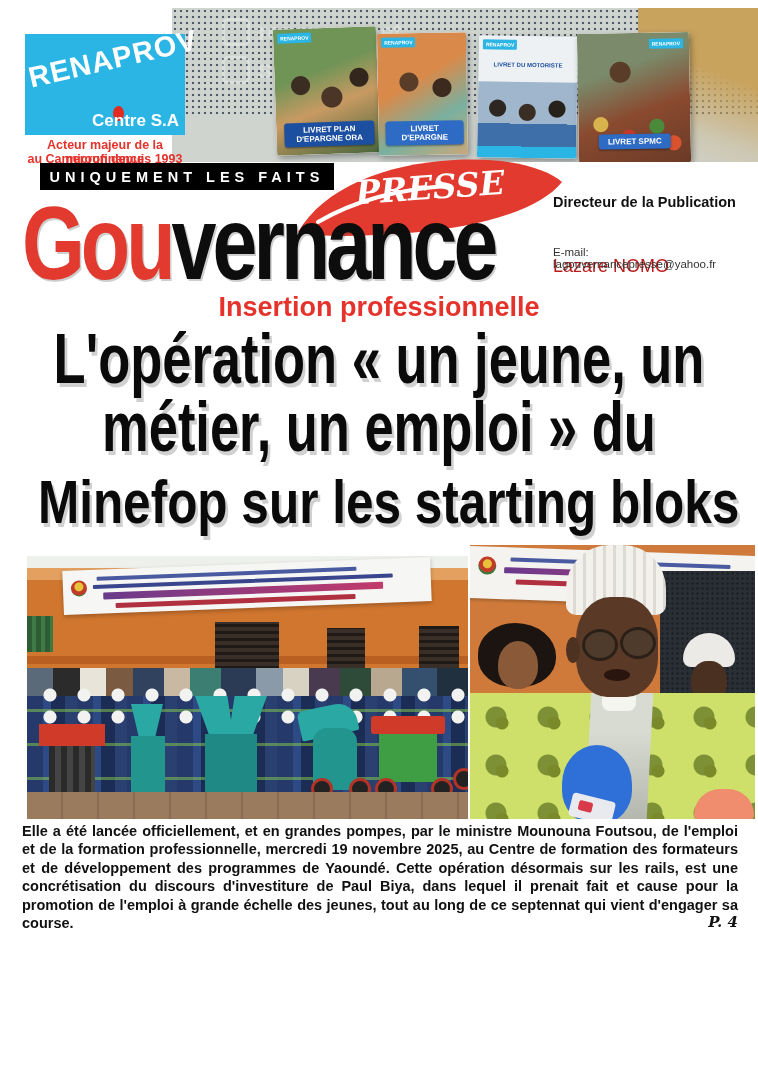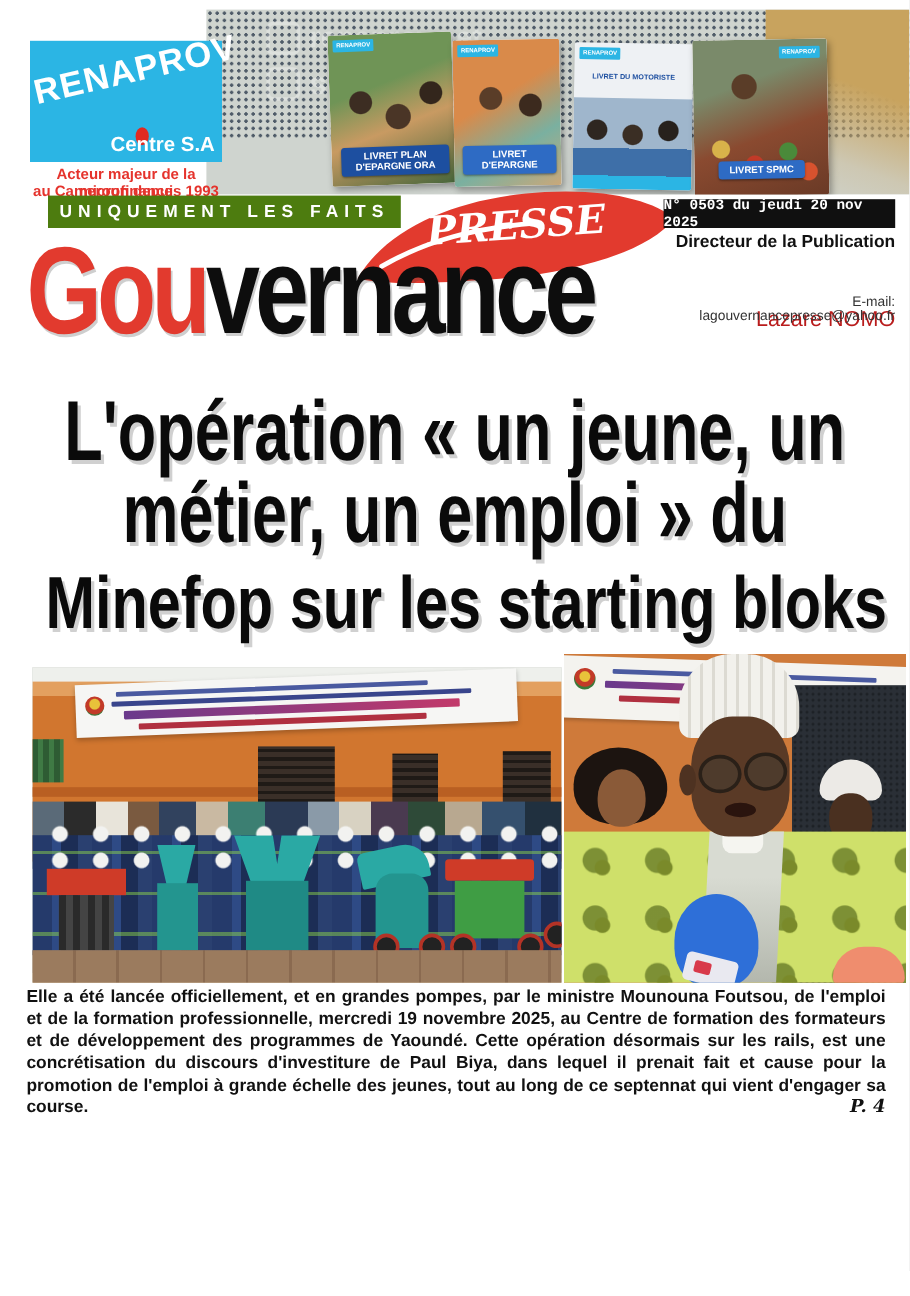--- a/index.html
+++ b/index.html
@@ -59,35 +59,35 @@
   
   .logo-box{left:25px;top:34px;width:160px;height:101px;background:#2bb5e4;}
   .logo-word{left:4px;top:28px;width:152px;color:#fff;font-weight:bold;font-size:29px;
       letter-spacing:1px;transform:rotate(-13deg);transform-origin:left center;}
   .logo-dot{left:88px;top:72px;width:11px;height:15px;background:#e02a22;border-radius:50%;}
   .logo-sub{right:6px;bottom:4px;color:#fff;font-weight:bold;font-size:17px;}
   .tagline{left:10px;width:190px;text-align:center;color:#e5332c;font-weight:bold;font-size:12.5px;line-height:14px;}
   .tag1{top:138px;} .tag2{top:152px;}
 
   
-  .kicker-bar{left:40px;top:163px;width:294px;height:27px;background:#4d7c0f;color:#fff;
+  .kicker-bar{left:40px;top:163px;width:294px;height:27px;background:#000000;color:#fff;
       display:flex;align-items:center;justify-content:center;font-size:14.5px;font-weight:bold;
       letter-spacing:5px;z-index:3;}
   .issue-bar{left:553px;top:166px;width:193px;height:24px;background:#101010;color:#fff;
       display:flex;align-items:center;justify-content:center;z-index:3;
       font-family:"Liberation Mono",monospace;font-weight:bold;font-size:12px;letter-spacing:0;}
   .swoosh{left:296px;top:158px;width:268px;height:82px;z-index:2;}
   .presse-txt{left:296px;top:168px;width:268px;text-align:center;color:#fff;z-index:4;
       font-family:"DejaVu Serif",serif;font-style:italic;font-weight:bold;font-size:33px;
       transform:rotate(-4deg);}
   .title{left:22px;top:190px;z-index:5;font-weight:bold;font-size:101px;line-height:104px;
       letter-spacing:-5px;transform:scale(.80,1.02);transform-origin:left top;white-space:nowrap;
       text-shadow:2px 2px 0 rgba(60,60,60,.25);}
   .title .red{color:#e23a2e;} .title .blk{color:#0d0d0d;}
-  .pubcol{left:553px;width:193px;text-align:right;color:#111;z-index:4;}
+  .pubcol{left:553px;width:193px;text-align:left;color:#111;z-index:4;}
   .dir-label{top:194px;font-size:14.5px;font-weight:bold;}
   .dir-name{top:212px;font-size:18px;color:#b91c1c;margin-top:44px;}
   .tel{top:229px;font-size:13.5px;font-weight:bold;}
   .email{top:246px;font-size:11.5px;color:#333;}
   .quotidien{left:556px;top:261px;width:185px;height:31px;background:#e5362b;color:#fff;
       display:flex;align-items:center;justify-content:center;font-weight:bold;font-size:21px;
       letter-spacing:.5px;z-index:4;box-shadow:2px 2px 0 rgba(0,0,0,.35);}
   .subtitle{left:0;top:292px;width:758px;text-align:center;color:#e5332c;font-weight:bold;
       font-size:27px;z-index:5;}
 
@@ -224,34 +224,34 @@
 
   <div class="abs logo-box">
     <div class="abs logo-word">RENAPROV</div>
     <div class="abs logo-dot"></div>
     <div class="abs logo-sub">Centre S.A</div>
   </div>
   <div class="abs tagline tag1">Acteur majeur de la microfinance</div>
   <div class="abs tagline tag2">au Cameroun depuis 1993</div>
 
   <div class="abs kicker-bar">UNIQUEMENT LES FAITS</div>
-  <div class="abs issue-bar">N° 0503 du jeudi 20 nov 2025</div>
 
   <svg class="abs swoosh" viewBox="0 0 268 82">
     <path d="M2,74 C28,30 88,6 158,2 C212,-1 250,10 266,24 C244,52 182,70 112,75 C70,78 28,80 2,74 Z" fill="#e23a2e"></path>
     <path d="M22,64 C60,42 100,32 150,28" stroke="#ffffff" stroke-width="4" fill="none" stroke-linecap="round"></path>
   </svg>
   <div class="abs presse-txt">PRESSE</div>
 
   <div class="abs title"><span class="red">Gou</span><span class="blk">vernance</span></div>
 
   <div class="abs pubcol dir-label">Directeur de la Publication</div>
   <div class="abs pubcol dir-name">Lazare NOMO</div>
   <div class="abs pubcol email">E-mail: lagouvernancepresse@yahoo.fr</div>
 
+  <div class="abs subtitle">Insertion professionnelle</div>
 
   <div class="abs hl hl1">L'opération « un jeune, un</div>
   <div class="abs hl hl2">métier, un emploi » du</div>
   <div class="abs hl hl3">Minefop sur les starting bloks</div>
 
   <div class="abs photo-frame pl">
     <div class="abs pl-sky"></div>
     <div class="abs pl-building"></div>
     <div class="abs pl-roofline"></div>
     <div class="abs pl-window" style="left:188px;top:66px;width:64px;height:72px;"></div>

